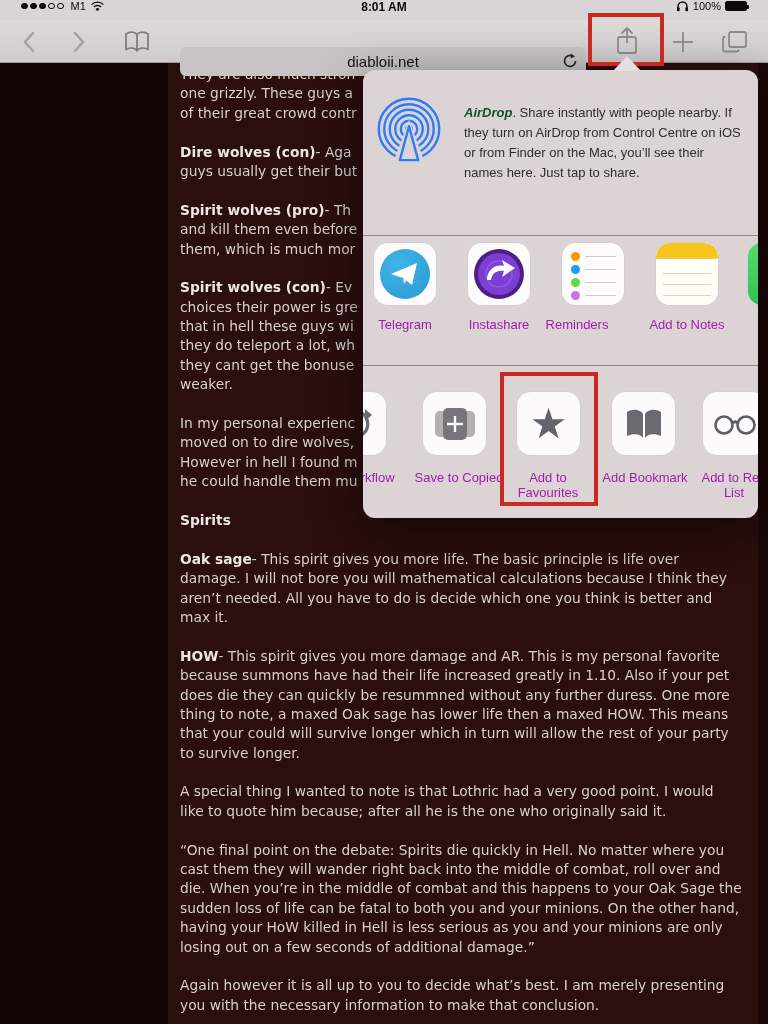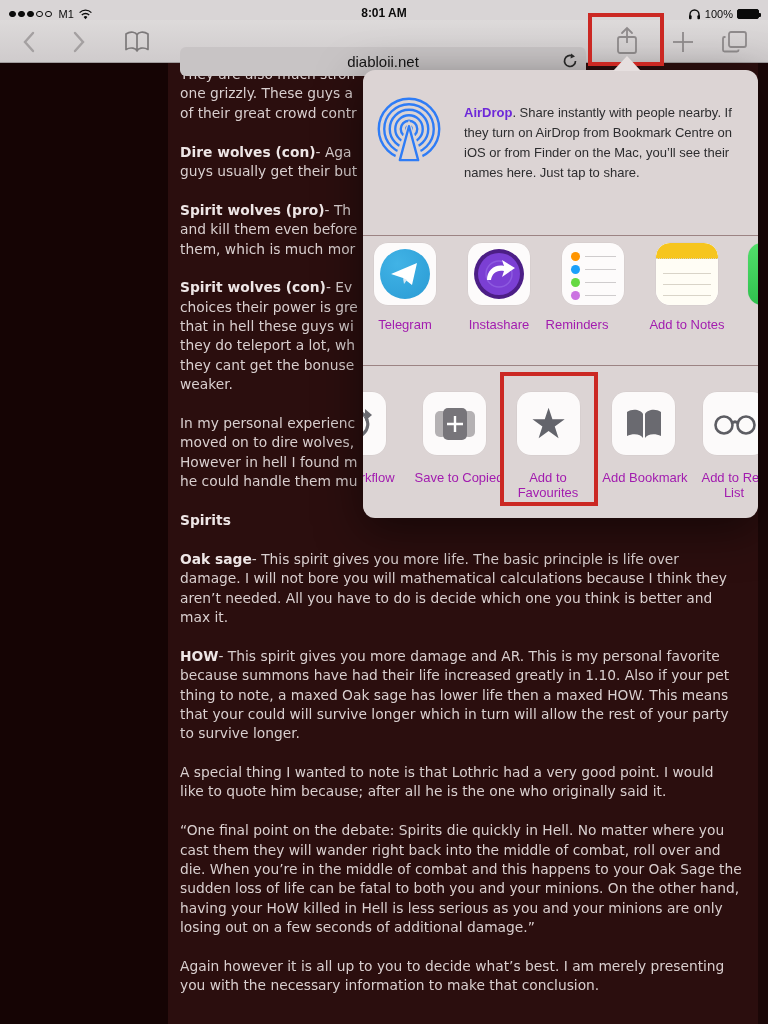--- a/index.html
+++ b/index.html
@@ -2,21 +2,21 @@
 <html><head>
 <meta charset="utf-8">
 <style>
   * { margin:0; padding:0; box-sizing:border-box; }
   html,body { background:#000; }
   .screen{position:relative;width:768px;height:1024px;overflow:hidden;
     font-family:"Liberation Sans",sans-serif;background:#2b0e0e;}
 
   
   .statusbar{position:absolute;left:0;top:0;width:768px;height:20px;background:#d9d5d6;
-    display:flex;align-items:flex-end;justify-content:space-between;padding:0 9px;
+    display:flex;align-items:flex-start;justify-content:space-between;padding:0 21px;
     font-size:11px;color:#0a0a0a;z-index:20;}
   .sb-left,.sb-right{display:flex;align-items:center;gap:4px;}
   .dots{display:flex;gap:2.5px;align-items:center;margin-right:3px;}
   .dot{width:6.5px;height:6.5px;border-radius:50%;border:1px solid #0a0a0a;}
   .dot.filled{background:#0a0a0a;}
   .sb-time{position:absolute;left:0;right:0;text-align:center;font-weight:bold;font-size:12px;}
   .batt{width:22px;height:10px;border:1px solid #0a0a0a;border-radius:2px;background:#0a0a0a;position:relative;}
   .batt:after{content:"";position:absolute;right:-3px;top:2.5px;width:2px;height:4px;background:#0a0a0a;border-radius:0 1px 1px 0;}
 
   
@@ -43,21 +43,21 @@
   .tl b{color:#eee6e6;}
 
   
   .popover{position:absolute;left:363px;top:70px;width:395px;height:448px;background:#dcd4d4;
     border-radius:12px;box-shadow:0 12px 45px rgba(0,0,0,.5);overflow:hidden;z-index:30;}
   .pop-arrow{position:absolute;left:613px;top:56px;width:0;height:0;z-index:45;
     border-left:14px solid transparent;border-right:14px solid transparent;border-bottom:15px solid #e6dfdf;}
   .divider{position:absolute;left:0;width:395px;height:1px;background:rgba(92,50,50,.5);}
   .airdrop-icon{position:absolute;left:13px;top:26px;}
   .airdrop-text{position:absolute;left:101px;top:33px;width:282px;font-size:13px;line-height:20px;color:#2d2d2f;}
-  .airdrop-text b{color:#6d28d9;}
+  .airdrop-text b{color:#14532d;font-style:italic;}
 
   .tile{position:absolute;width:62px;height:62px;border-radius:14px;background:#fdfbfb;top:173px;
     display:flex;align-items:center;justify-content:center;box-shadow:0 0 0 .5px rgba(0,0,0,.04);}
   .tile.action{top:322px;width:63px;height:63px;background:#fcfafa;}
   .tile-label{position:absolute;top:247px;width:100px;text-align:center;font-size:13px;color:#a21caf;line-height:15px;white-space:pre-line;}
   .tile-label.action{top:400px;}
   .tg-circle{width:50px;height:50px;border-radius:50%;background:radial-gradient(circle at 35% 30%,#41b3e6,#2a9bd4);display:flex;align-items:center;justify-content:center;}
   .notes-tile{width:62px;height:62px;border-radius:14px;overflow:hidden;background:#fffdf5;position:relative;}
   .notes-top{position:absolute;left:0;top:0;width:100%;height:16px;background:#f6c51e;border-bottom:1px dotted #d8d2be;}
   .notes-line{position:absolute;left:7px;right:7px;height:1px;background:#d9d4c8;}
@@ -101,20 +101,21 @@
         <div class="tl">&nbsp;</div>
         <div class="tl"><b>Spirits</b></div>
         <div class="tl">&nbsp;</div>
         <div class="tl"><b>Oak sage</b>- This spirit gives you more life. The basic principle is life over</div>
         <div class="tl">damage. I will not bore you will mathematical calculations because I think they</div>
         <div class="tl">aren’t needed. All you have to do is decide which one you think is better and</div>
         <div class="tl">max it.</div>
         <div class="tl">&nbsp;</div>
         <div class="tl"><b>HOW</b>- This spirit gives you more damage and AR. This is my personal favorite</div>
         <div class="tl">because summons have had their life increased greatly in 1.10. Also if your pet</div>
+        <div class="tl">does die they can quickly be resummned without any further duress. One more</div>
         <div class="tl">thing to note, a maxed Oak sage has lower life then a maxed HOW. This means</div>
         <div class="tl">that your could will survive longer which in turn will allow the rest of your party</div>
         <div class="tl">to survive longer.</div>
         <div class="tl">&nbsp;</div>
         <div class="tl">A special thing I wanted to note is that Lothric had a very good point. I would</div>
         <div class="tl">like to quote him because; after all he is the one who originally said it.</div>
         <div class="tl">&nbsp;</div>
         <div class="tl">“One final point on the debate: Spirits die quickly in Hell. No matter where you</div>
         <div class="tl">cast them they will wander right back into the middle of combat, roll over and</div>
         <div class="tl">die. When you’re in the middle of combat and this happens to your Oak Sage the</div>
@@ -208,21 +209,21 @@
           <circle cx="36" cy="36" r="9"></circle>
           <circle cx="36" cy="36" r="15"></circle>
         <circle cx="36" cy="36" r="21"></circle>
           <circle cx="36" cy="36" r="27"></circle>
           <circle cx="36" cy="36" r="33"></circle>
       </g>
       <polygon points="36,26 19,72 53,72" fill="#dcd4d4"></polygon>
       <polygon points="36,33 26,70 46,70" fill="#dcd4d4" stroke="#2e7cf6" stroke-width="2.6" stroke-linejoin="round"></polygon>
     </svg>
     <div class="airdrop-text">
-      <b>AirDrop</b><span>. Share instantly with people nearby. If they turn on AirDrop from Bookmark Centre on iOS or from Finder on the Mac, you’ll see their names here. Just tap to share.</span>
+      <b>AirDrop</b><span>. Share instantly with people nearby. If they turn on AirDrop from Control Centre on iOS or from Finder on the Mac, you’ll see their names here. Just tap to share.</span>
     </div>
 
     <div class="divider" style="top:165px"></div>
 
     <div class="tile" style="left:11px">
       <div class="tg-circle">
         <svg width="30" height="26" viewBox="0 0 30 26">
           <polygon points="1,13 27,2 22,24 13,17" fill="#fff"></polygon>
           <polygon points="13,17 14,23 17,19" fill="#d7e8f2"></polygon>
         </svg>

